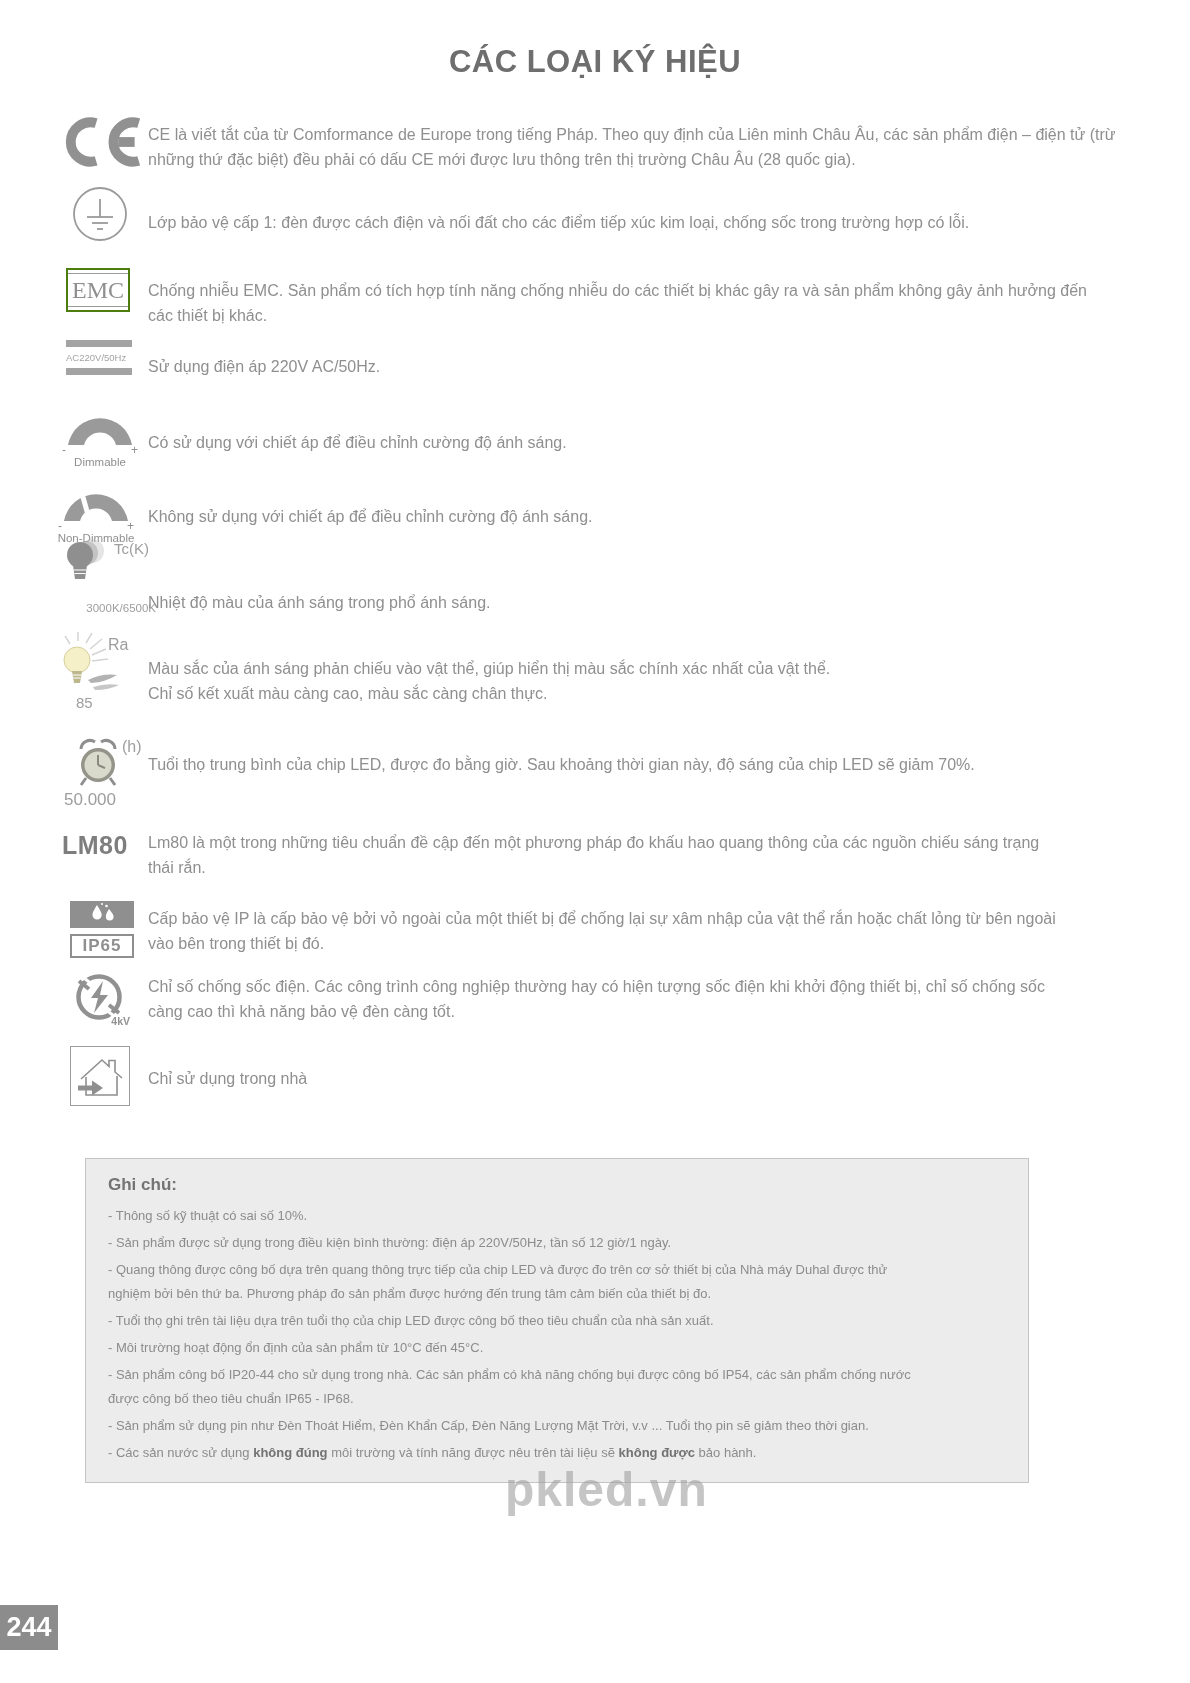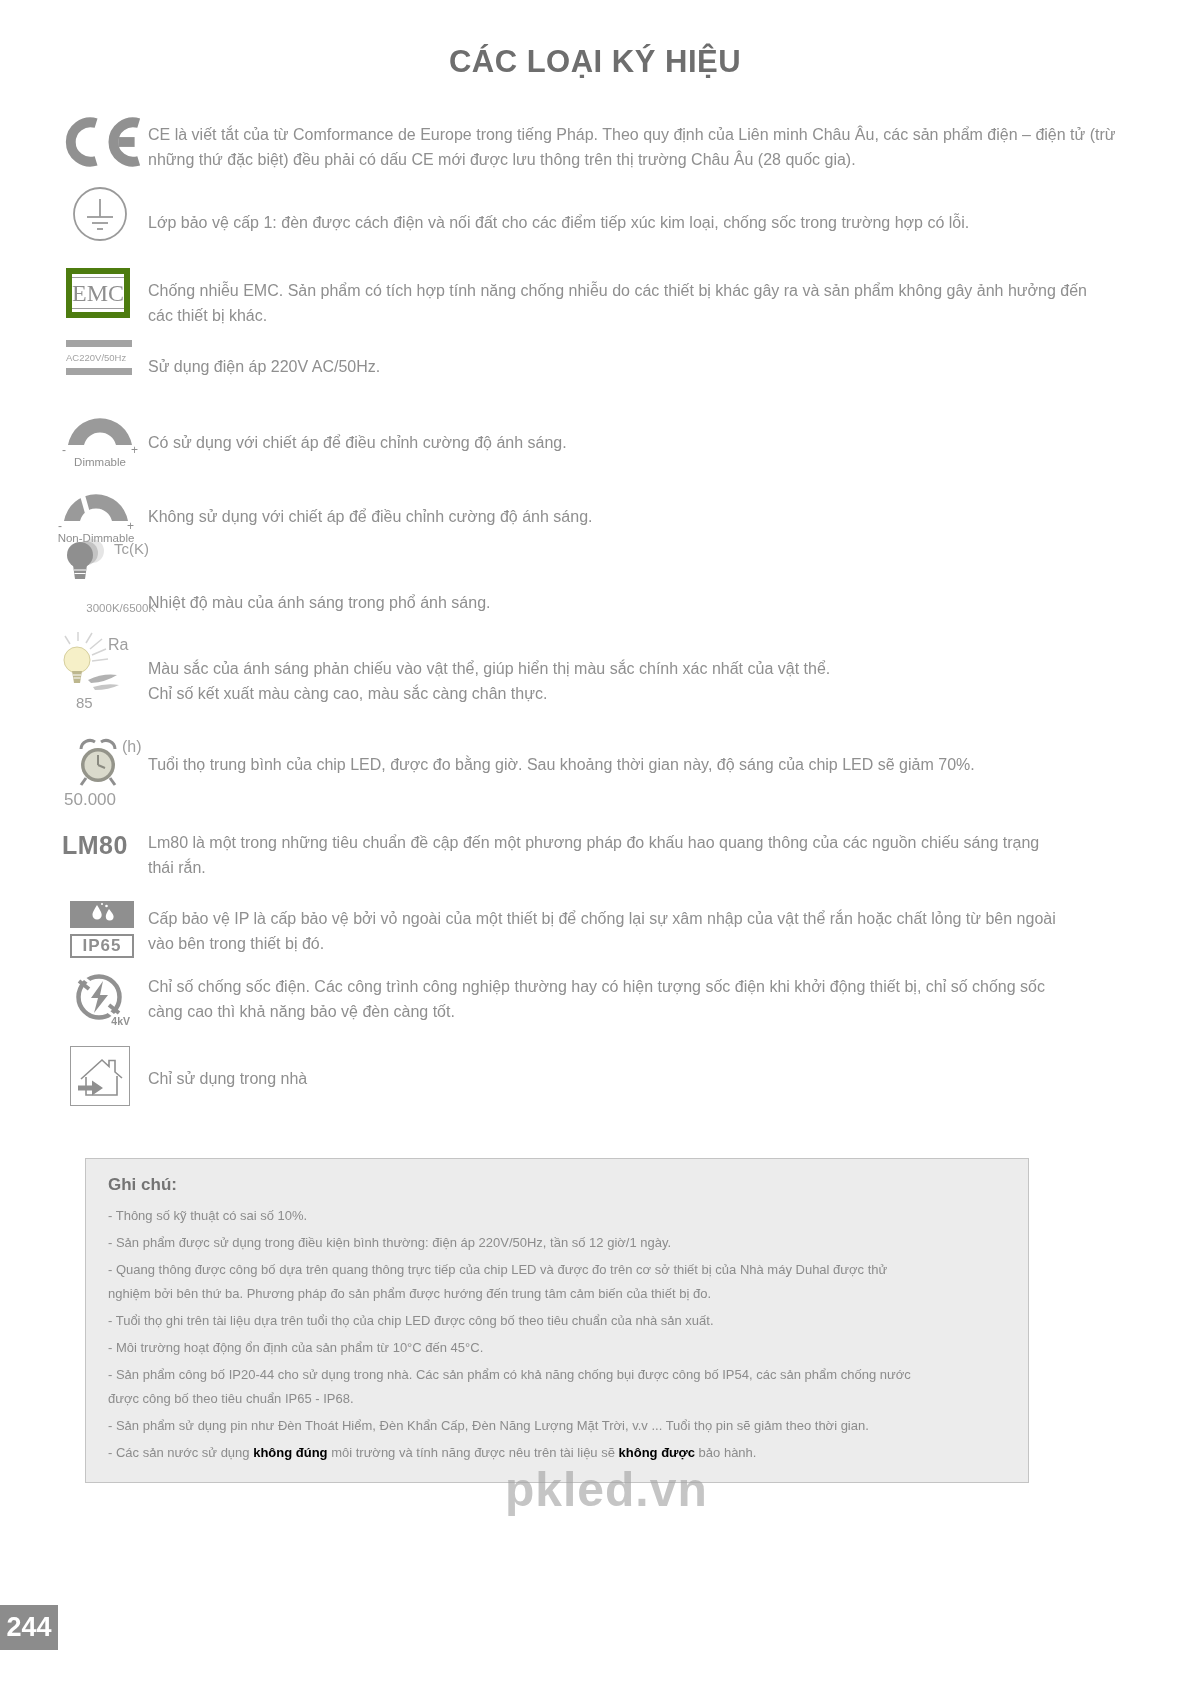--- a/index.html
+++ b/index.html
@@ -5,21 +5,21 @@
   html,body{margin:0;padding:0;background:#fff;}
   .page{position:relative;width:1190px;height:1683px;background:#ffffff;overflow:hidden;
         font-family:"Liberation Sans",sans-serif;}
   .abs{position:absolute;}
   .page-title{position:absolute;top:44px;left:0;width:100%;text-align:center;
         font-size:31px;font-weight:bold;color:#6e6e6e;letter-spacing:.5px;}
   .desc{position:absolute;left:148px;width:975px;font-size:16px;line-height:25px;
         color:#8f8f8f;white-space:pre-line;}
   .icon-sub{position:absolute;color:#9e9e9e;}
   
-  .emc-outer{position:absolute;left:66px;top:268px;width:64px;height:50px;border:6px solid #4d7c0f;box-sizing:border-box;}
+  .emc-outer{position:absolute;left:66px;top:268px;width:64px;height:44px;border:2px solid #4d7c0f;box-sizing:border-box;}
   .emc-inner{position:absolute;left:0;right:0;top:3px;bottom:3px;border-top:1.5px solid #9c9c9c;border-bottom:1.5px solid #9c9c9c;
         display:flex;align-items:center;justify-content:center;
         font-family:"Liberation Serif",serif;font-size:24px;color:#8f8f8f;}
   
   .ac-icon{position:absolute;left:66px;top:340px;width:66px;}
   .ac-bar{height:7px;background:#a3a3a3;}
   .ac-label{font-size:9.5px;color:#a3a3a3;text-align:left;margin:5px 0;white-space:nowrap;}
   
   .dim-wrap{position:absolute;width:80px;text-align:center;}
   .dim-signs{display:flex;justify-content:space-between;font-size:12px;color:#8f8f8f;margin-top:-7px;padding:0 2px;}
@@ -28,21 +28,21 @@
   .ip-wrap{position:absolute;left:70px;top:901px;width:64px;}
   .ip-label{width:60px;height:20px;border:2px solid #8f8f8f;background:#fff;display:flex;align-items:center;justify-content:center;
         font-weight:bold;font-size:17px;color:#8f8f8f;margin-top:2px;letter-spacing:1px;}
   .lm80{position:absolute;left:62px;top:831px;font-size:25px;font-weight:bold;color:#7e7e7e;letter-spacing:.5px;}
   .house-box{position:absolute;left:70px;top:1046px;width:58px;height:58px;border:1px solid #9c9c9c;box-sizing:content-box;}
   
   .note-box{position:absolute;left:85px;top:1158px;width:944px;box-sizing:border-box;
         background:#ececec;border:1px solid #c4c4c4;padding:16px 20px 14px 22px;}
   .note-heading{font-weight:bold;font-size:17px;color:#747474;margin-bottom:9px;}
   .note-item{font-size:13px;line-height:24px;color:#8c8c8c;margin-bottom:3px;white-space:pre-line;}
-  .note-item b{color:#000000;margin-top:28px;}
+  .note-item b{color:#737373;margin-top:28px;}
   .watermark{position:absolute;left:505px;top:1462px;font-size:48px;font-weight:bold;
         color:#a2a2a2;opacity:.62;letter-spacing:1px;}
   .page-badge{position:absolute;left:0;top:1605px;width:58px;height:45px;background:#8c8c8c;
         color:#fff;font-weight:bold;font-size:27px;display:flex;align-items:center;justify-content:center;}
 </style>
 </head>
 <body>
 
 <div class="page">
 

